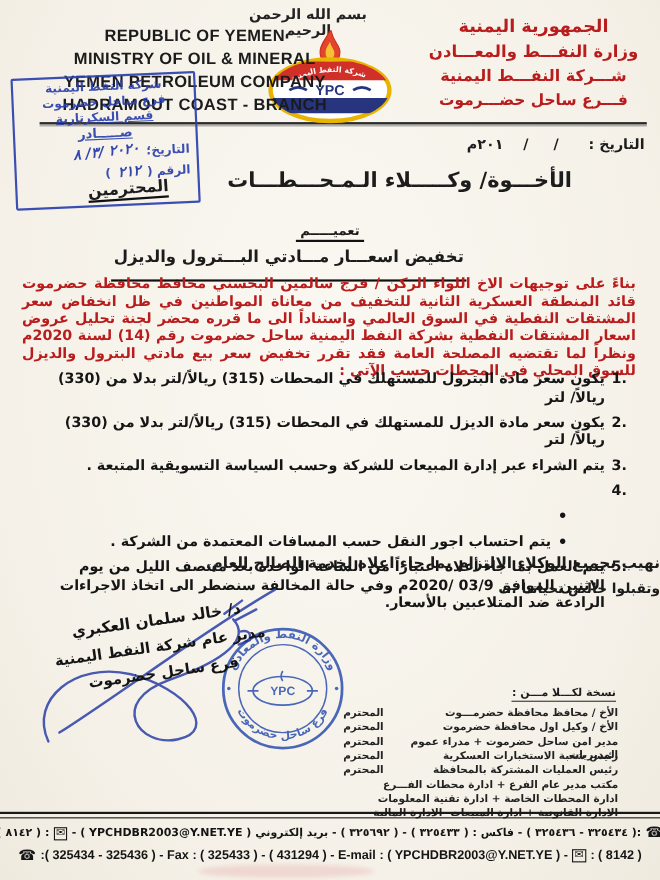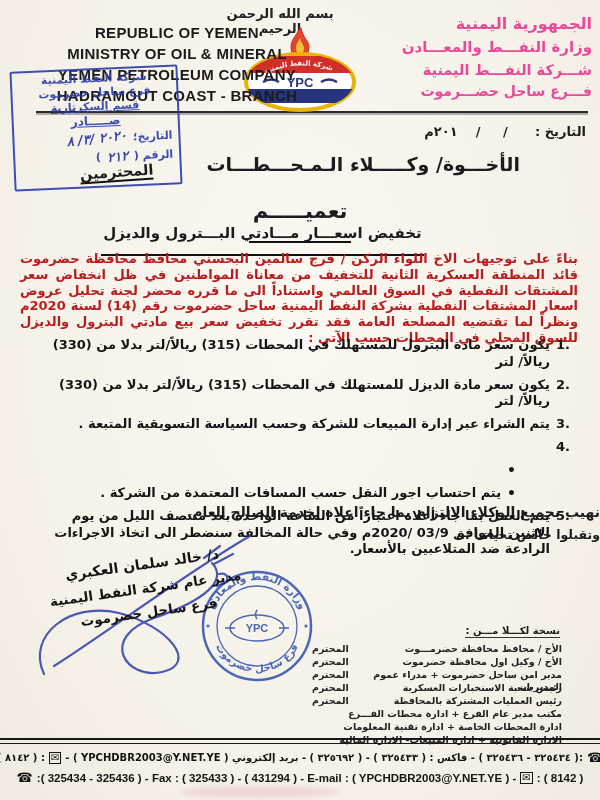--- a/index.html
+++ b/index.html
@@ -13,21 +13,21 @@
   }
   .abs { position:absolute; }
   .rtl { direction:rtl; }
   .ltr { direction:ltr; }
 
   
   .bismillah { top:6px; left:205px; width:150px; font-size:13px; font-weight:bold; text-align:center; color:#222; }
   .hdr-en { top:22px; left:46px; width:262px; text-align:center; z-index:3;
             font-family:"Liberation Sans","DejaVu Sans",sans-serif; font-weight:bold; color:#1b1b1b; }
   .hdr-en div { font-size:15px; line-height:21px; letter-spacing:.3px; }
-  .hdr-ar { top:12px; left:378px; width:214px; text-align:right; font-weight:bold; color:#ec4899; }
+  .hdr-ar { top:12px; left:378px; width:214px; text-align:center; font-weight:bold; color:#b91c1c; }
   .hdr-ar .a1 { font-size:16px; line-height:24px; }
   .hdr-ar .a2 { font-size:15px; line-height:23px; }
   .hdr-ar .a3 { font-size:14.5px; line-height:22px; }
   .hdr-ar .a4 { font-size:14px;  line-height:21px; }
 
   .logo { top:26px; left:241px; width:118px; height:92px; z-index:2; }
 
   .hrule { top:111px; left:36px; width:552px; height:2.4px; background:#2a2a2a; z-index:1;
            box-shadow:0 2px 0 rgba(40,40,40,.35); }
 
@@ -43,21 +43,21 @@
                padding:0 6px; gap:6px; font-size:11px; }
   .hand { font-family:"DejaVu Sans",sans-serif; font-style:italic; color:#2337a8;
           font-size:13px; transform:rotate(-4deg); font-weight:bold; }
 
   .muhtarameen { top:164px; left:80px; font-size:14.5px; font-weight:900;
                  border-bottom:2px solid #111; transform:rotate(-4deg); direction:rtl; }
 
   
   .h-to { top:153px; right:80px; font-size:19px; font-weight:900; direction:rtl; letter-spacing:.5px; }
   .h-circ { top:199px; left:0; right:0; text-align:center; }
-  .h-circ span { font-size:21px; font-weight:900; border-bottom:2.2px solid #111; padding:0 4px 18px; direction:rtl; display:inline-block; }
+  .h-circ span { font-size:12px; font-weight:900; border-bottom:2.2px solid #111; padding:0 4px 1px; direction:rtl; display:inline-block; }
   .h-subj { top:223px; left:0; width:525px; text-align:center; }
   .h-subj span { font-size:15px; font-weight:900; border-bottom:2.2px solid #111; padding:0 2px 12px; direction:rtl; display:inline-block; }
 
   
   .body-par { top:251px; left:20px; right:22px; direction:rtl; text-align:justify; text-align-last:right;
               font-size:13px; font-weight:700; line-height:15.8px; color:#b91c1c; }
 
   .list { top:337px; left:26px; right:28px; direction:rtl; font-weight:700; font-size:13px; color:#151515; }
   .li { display:flex; gap:6px; margin-bottom:6.5px; line-height:16.5px; }
   .li .num { direction:ltr; min-width:16px; }

